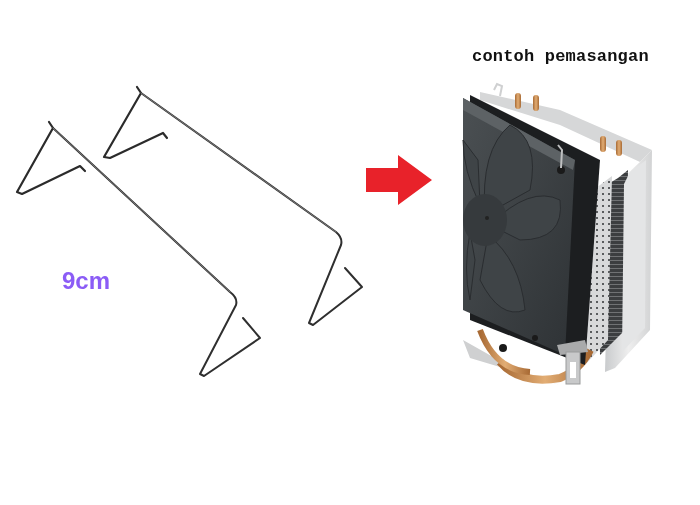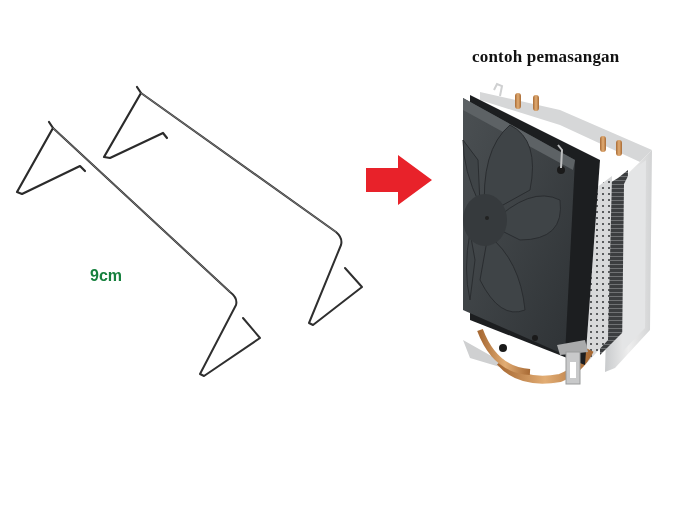--- a/index.html
+++ b/index.html
@@ -1,26 +1,26 @@
 <!DOCTYPE html>
 <html><head>
   <meta charset="utf-8">
   <style>
     html, body { margin: 0; padding: 0; background: #ffffff; }
     body { width: 700px; height: 505px; position: relative; overflow: hidden; font-family: "Liberation Sans", sans-serif; }
     .stage { position: absolute; left: 0; top: 0; width: 700px; height: 505px; }
     .caption {
       position: absolute; left: 472px; top: 47px;
       font-size: 17px; font-weight: bold; color: #111111;
-      font-family: Liberation Serif, serif; letter-spacing: 0.2px;
+      font-family: Liberation Mono, monospace; letter-spacing: 0.2px;
       white-space: nowrap;
     }
     .size-label {
-      position: absolute; left: 90px; top: 267px;
-      font-size: 16px; font-weight: bold; color: #15803d;
+      position: absolute; left: 62px; top: 267px;
+      font-size: 24px; font-weight: bold; color: #8b5cf6;
       font-family: "Liberation Sans", sans-serif;
     }
     svg { position: absolute; left: 0; top: 0; }
   </style>
 </head>
 <body>
 
 <div class="stage">
 
   <svg width="380" height="400" viewBox="0 0 380 400">

